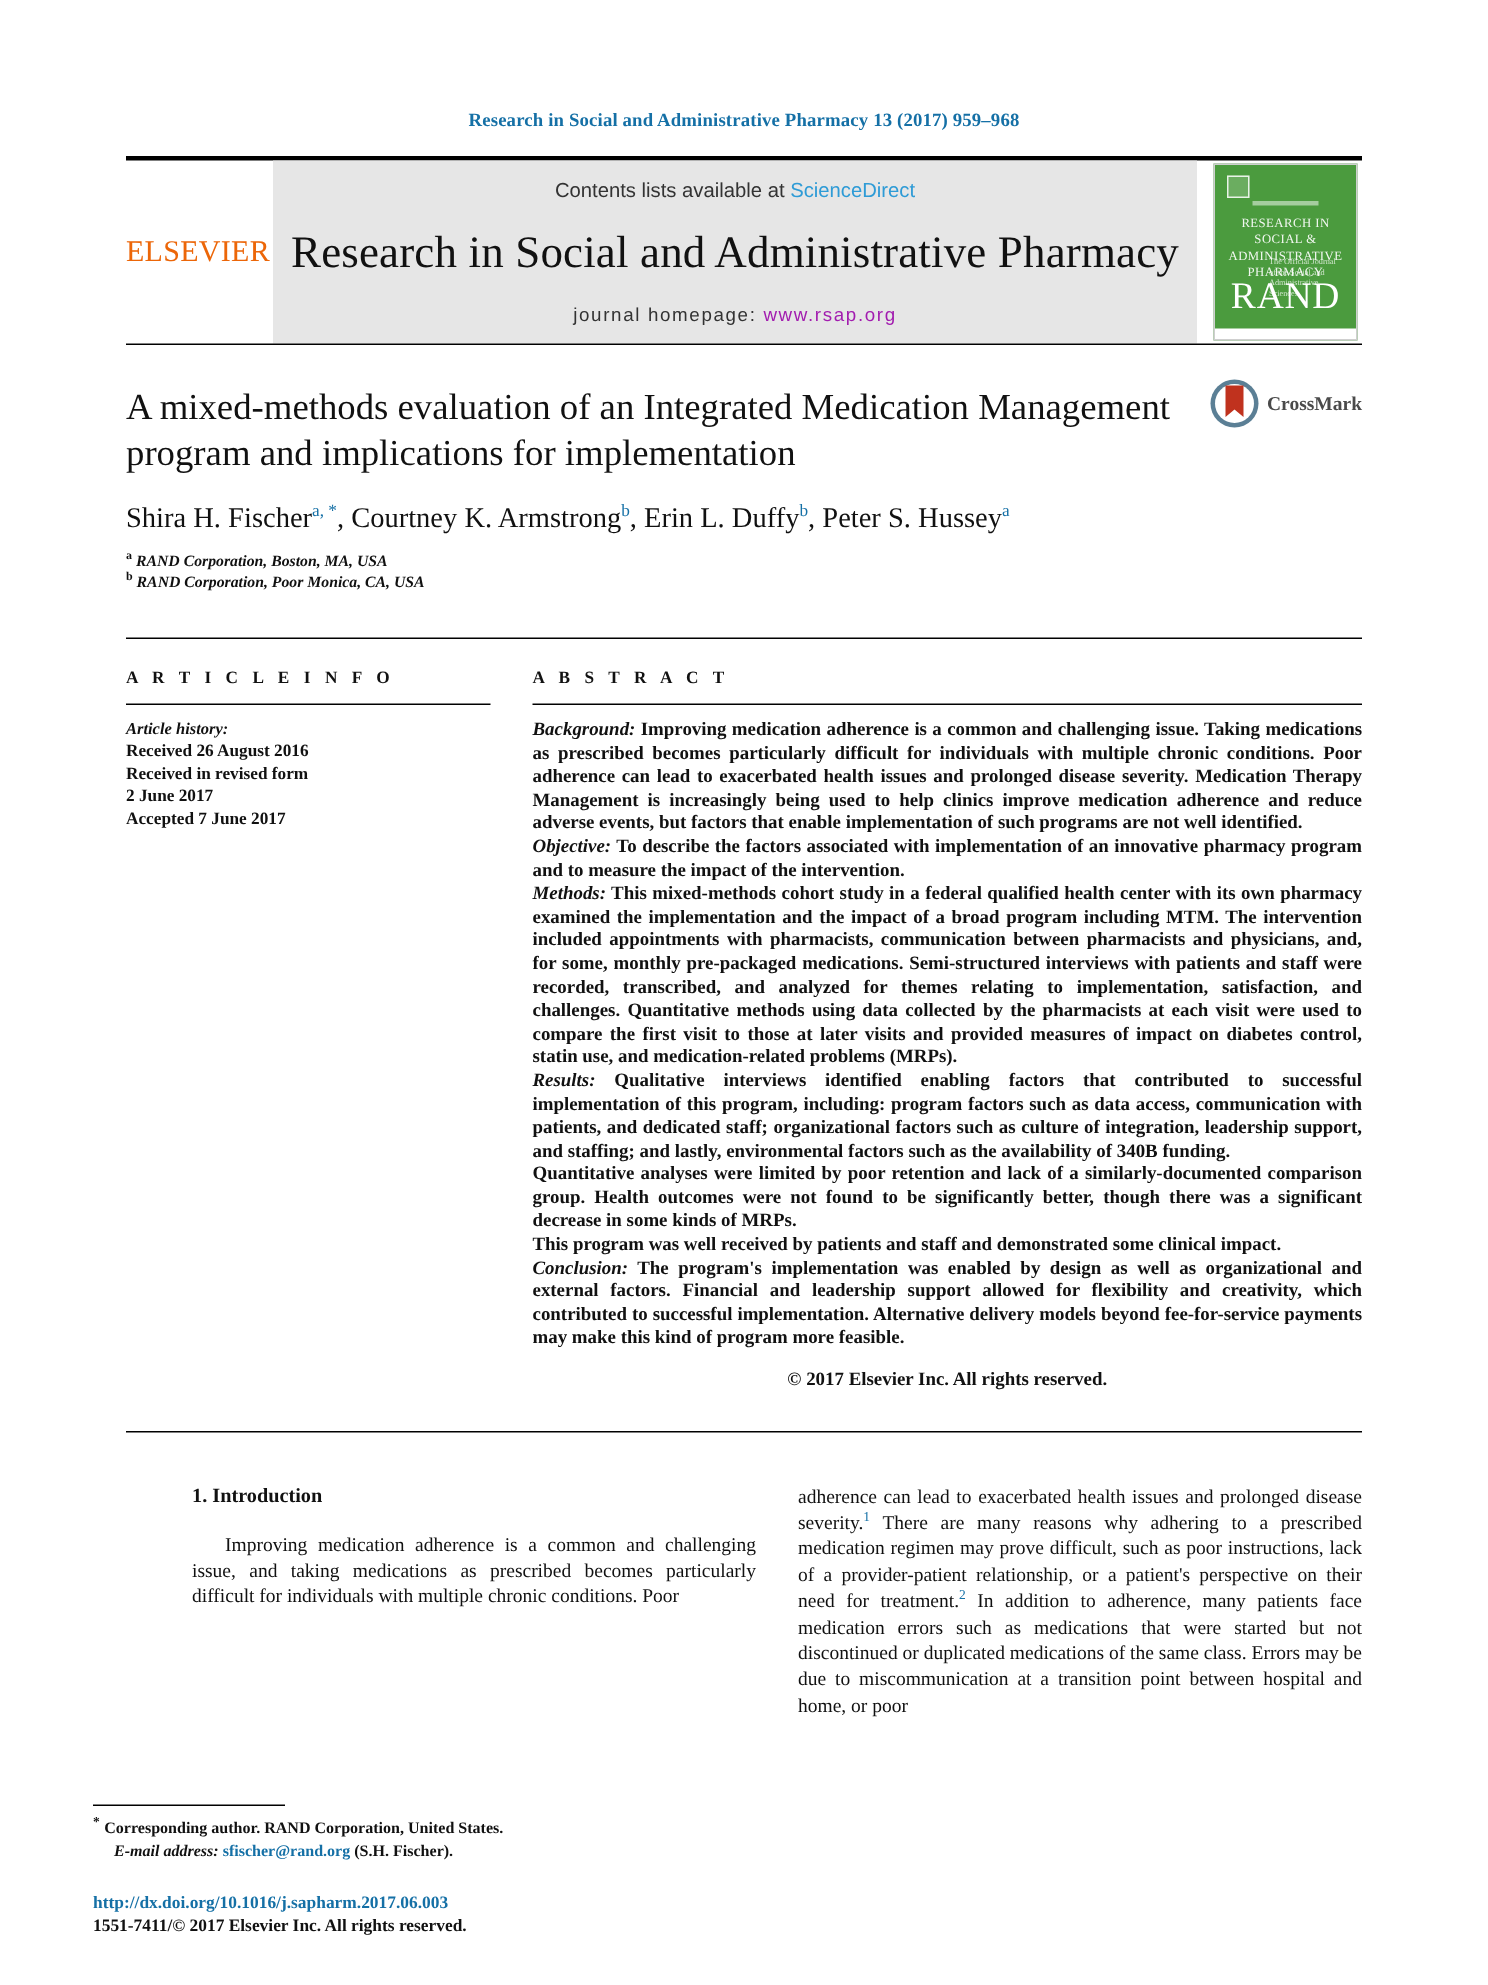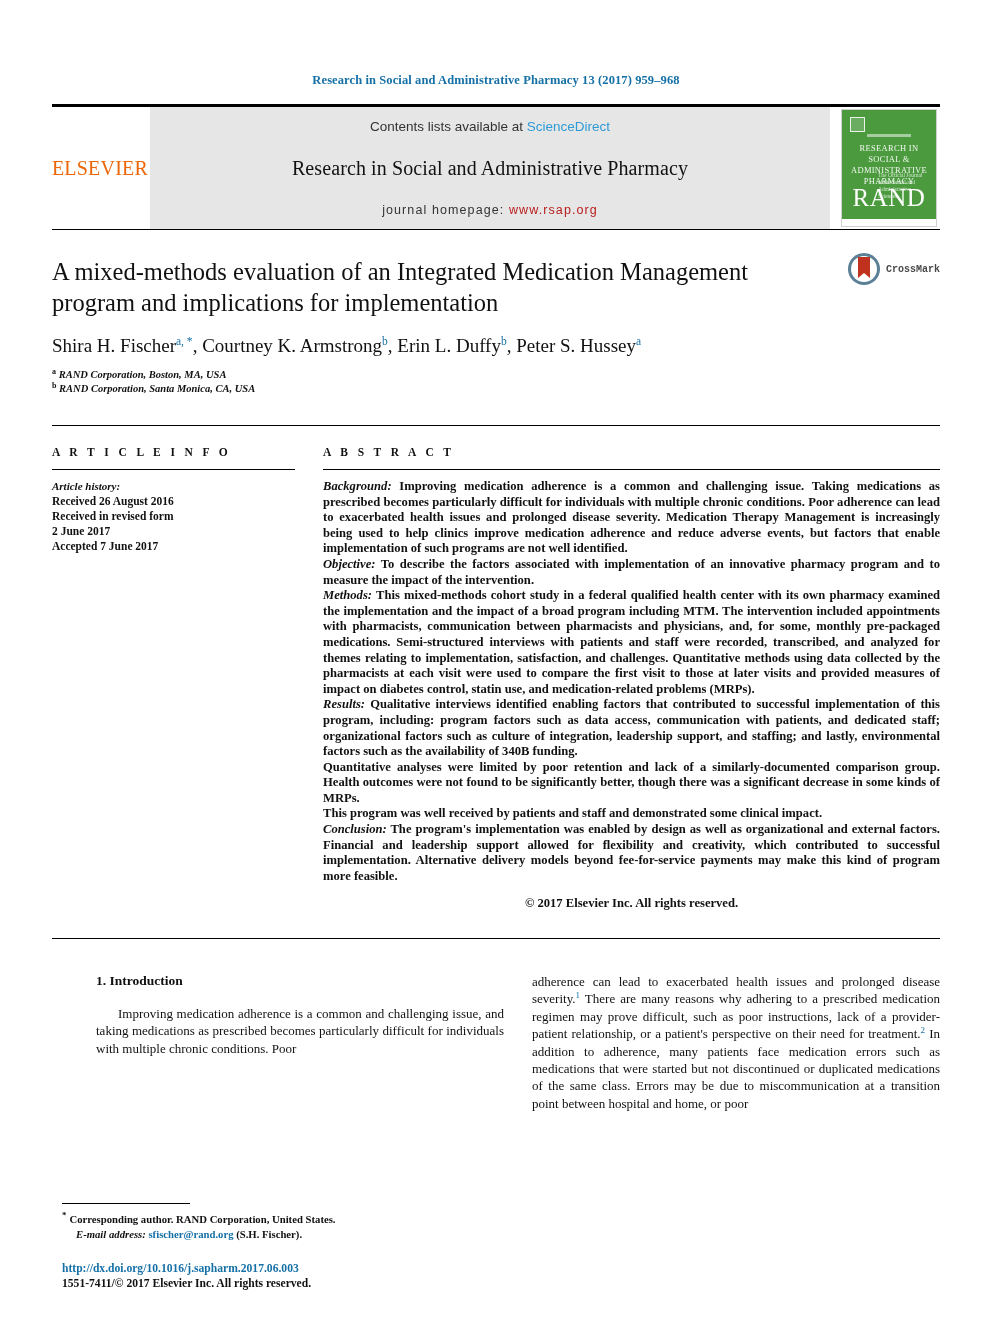--- a/index.html
+++ b/index.html
@@ -14,21 +14,21 @@
     font-family: "Liberation Serif", serif;
     color: #000000;
     position: relative;
     overflow: hidden;
   }
   .page {
     position: relative;
     width: 992px;
     height: 1323px;
     box-sizing: border-box;
-    padding: 0 52px;
+    padding: 0 84px;
   }
 
   
   .running-head {
     text-align: center;
     color: #1570a6;
     font-size: 12.5px;
     font-weight: bold;
     letter-spacing: .1px;
     padding-top: 73px;
@@ -76,32 +76,32 @@
   .contents-line {
     font-family: "Liberation Sans", sans-serif;
     font-size: 13.5px;
     color: #333;
   }
   .contents-line .sd {
     color: #2e9bd6;
   }
   .journal-title {
     font-family: "Liberation Serif", serif;
-    font-size: 20px;
+    font-size: 30px;
     color: #111;
     letter-spacing: .1px;
     text-align: center;
   }
   .homepage-line {
     font-family: "Liberation Sans", sans-serif;
     font-size: 12.5px;
     color: #333;
     letter-spacing: 1.1px;
   }
-  .homepage-line .url { color: #b91c1c; margin-top: 40px; }
+  .homepage-line .url { color: #a21caf; margin-top: 40px; }
   .cover-block {
     flex: 0 0 102px;
     width: 102px;
     display: flex;
     align-items: center;
     justify-content: center;
   }
   .cover {
     width: 96px;
     height: 118px;
@@ -193,22 +193,22 @@
   .affil sup { font-style: normal; font-size: 8px; vertical-align: super; line-height: 0;}
   .crossmark {
     position: absolute;
     right: 0;
     top: 22px;
     display: flex;
     align-items: center;
     gap: 5px;
   }
   .crossmark .cm-label {
-    font-family: Liberation Mono, monospace;
-    font-size: 10px;
+    font-family: Liberation Serif, serif;
+    font-size: 13px;
     font-weight: bold;
     color: #4a4a4a;
   }
 
   
   .info-abstract {
     margin-top: 30px;
     border-top: 1px solid #000;
     padding-top: 20px;
     display: flex;
@@ -386,21 +386,21 @@
 
     <div class="authors">
       <span><span>Shira H. Fischer</span><sup>a, *</sup></span>,
       <span><span>Courtney K. Armstrong</span><sup>b</sup></span>,
       <span><span>Erin L. Duffy</span><sup>b</sup></span>,
       <span><span>Peter S. Hussey</span><sup>a</sup></span>
     </div>
 
     <div class="affil">
       <div><sup>a</sup> <span>RAND Corporation, Boston, MA, USA</span></div>
-      <div><sup>b</sup> <span>RAND Corporation, Santa Monica, CA, USA</span></div>
+      <div><sup>b</sup> <span>RAND Corporation, Poor Monica, CA, USA</span></div>
     </div>
 
     <div class="crossmark">
       <svg width="34" height="34" viewBox="0 0 34 34">
         <circle cx="17" cy="17" r="16" fill="#5b7f95"></circle>
         <circle cx="17" cy="17" r="13" fill="#ffffff"></circle>
         <path d="M11 5 L23 5 L23 26 L17 21 L11 26 Z" fill="#c0321e"></path>
       </svg>
       <span class="cm-label">CrossMark</span>
     </div>

